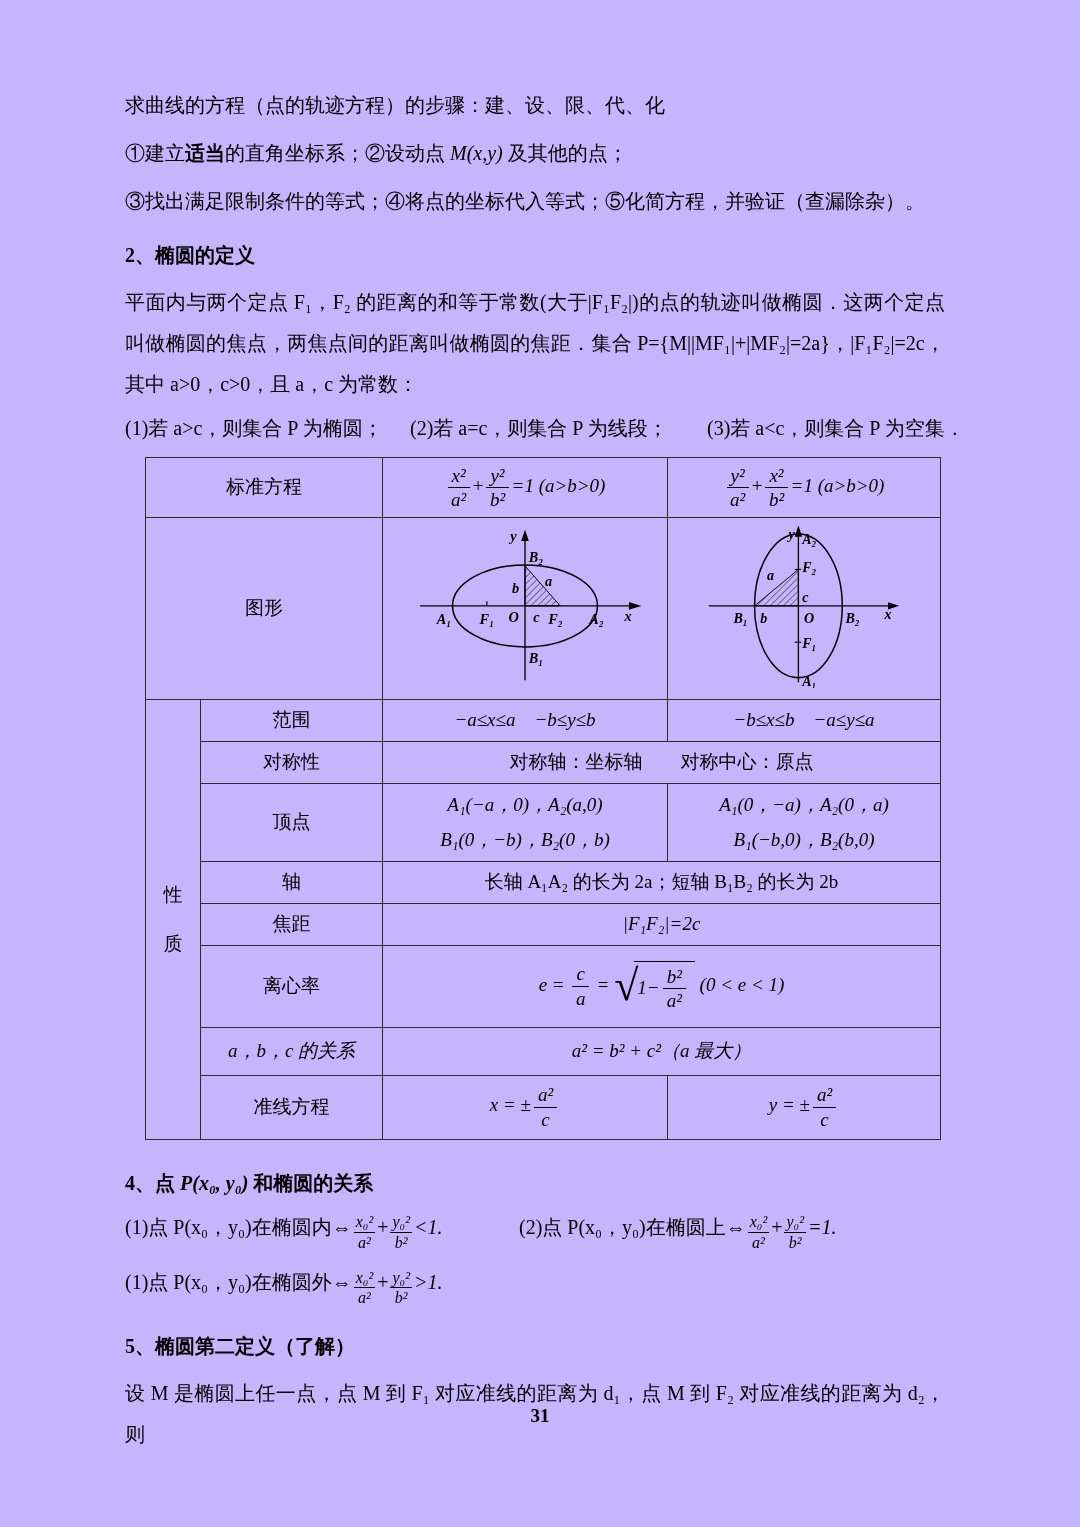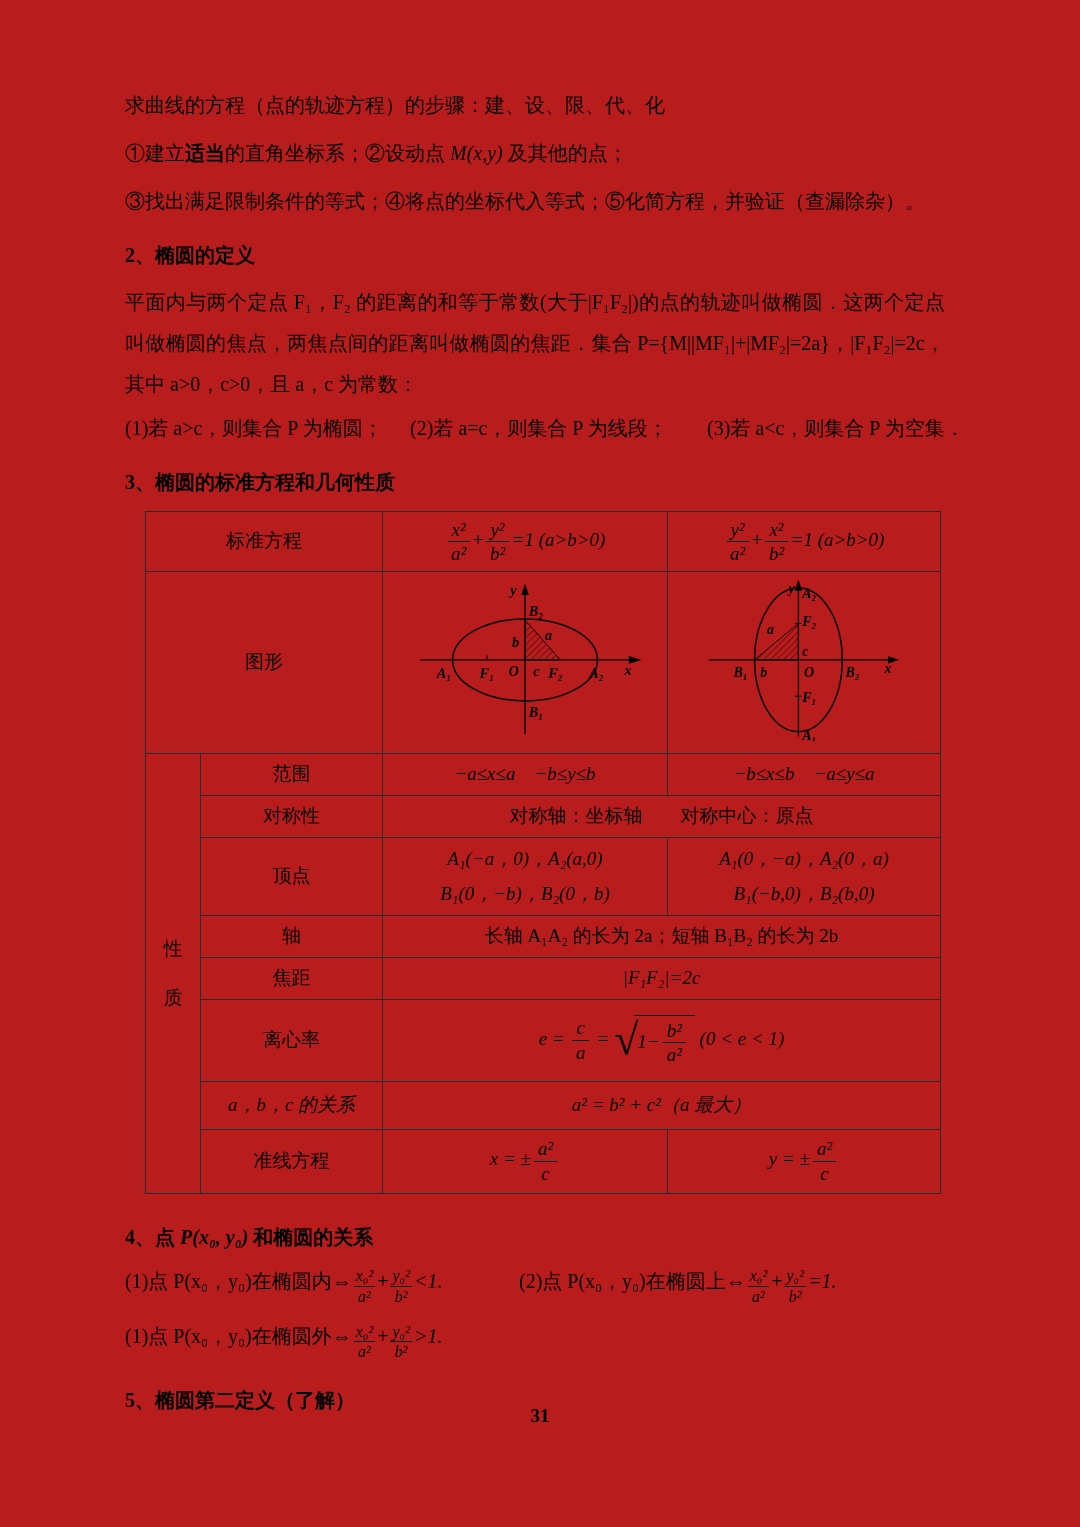--- a/index.html
+++ b/index.html
@@ -1,16 +1,16 @@
 <!DOCTYPE html>
 <html><head>
 <meta charset="utf-8">
 <style>
   html,body{margin:0;padding:0;background:#fff;}
-  .page{width:1080px;height:1527px;position:relative;background:#b91c1c;color:#000;
+  .page{width:1080px;height:1527px;position:relative;background:#c4b5fd;color:#000;
         font-family:"Liberation Serif","DejaVu Serif",serif;overflow:hidden;}
   .content{position:absolute;left:125px;top:90px;width:820px;font-size:20px;line-height:1.5;}
   .line{margin:0 0 18px 0;}
   .hd{font-weight:bold;font-size:20px;margin:24px 0 12px 0;}
   .para{line-height:2.05;margin:0;text-align:justify;}
   .cases{margin:8px 0 0 0;white-space:nowrap;}
   .cases .c{display:inline-block;}
   .cases .c1{width:280px;} .cases .c2{width:292px;}
   .mi{font-style:italic;}
   b.zh{font-weight:bold;}
@@ -55,21 +55,20 @@
     <p class="line">③找出满足限制条件的等式；④将点的坐标代入等式；⑤化简方程，并验证（查漏除杂）。</p>
 
     <div class="hd">2、椭圆的定义</div>
     <p class="para">平面内与两个定点 F₁，F₂ 的距离的和等于常数(大于|F₁F₂|)的点的轨迹叫做椭圆．这两个定点叫做椭圆的焦点，两焦点间的距离叫做椭圆的焦距．集合 P={M||MF₁|+|MF₂|=2a}，|F₁F₂|=2c，其中 a&gt;0，c&gt;0，且 a，c 为常数：</p>
     <p class="cases">
       <span class="c c1">(1)若 a&gt;c，则集合 P 为椭圆；</span>
       <span class="c c2">(2)若 a=c，则集合 P 为线段；</span>
       <span class="c c3">(3)若 a&lt;c，则集合 P 为空集．</span>
     </p>
 
-    <div class="hd">3、椭圆的标准方程和几何性质</div>
 
     <table class="props">
       <colgroup>
           <col style="width:55px">
           <col style="width:182px">
           <col style="width:284px">
           <col style="width:272px">
         </colgroup>
       <tbody>
 
@@ -219,17 +218,18 @@
 
     <div class="hd" style="margin-top:28px;"><span>4、点 </span><span class="mi">P(x₀, y₀)</span><span> 和椭圆的关系</span></div>
 
     <div class="items">
       <span class="it1"><span>(1)点 P(x₀，y₀)在椭圆内⇔</span><span class="frac sfrac"><span class="num">x₀²</span><span class="den">a²</span></span><span>+</span><span class="frac sfrac"><span class="num">y₀²</span><span class="den">b²</span></span><span class="mi">&lt;1.</span></span>
       <span><span>(2)点 P(x₀，y₀)在椭圆上⇔</span><span class="frac sfrac"><span class="num">x₀²</span><span class="den">a²</span></span><span>+</span><span class="frac sfrac"><span class="num">y₀²</span><span class="den">b²</span></span><span class="mi">=1.</span></span>
     </div>
     <div class="item3"><span>(1)点 P(x₀，y₀)在椭圆外⇔</span><span class="frac sfrac"><span class="num">x₀²</span><span class="den">a²</span></span><span>+</span><span class="frac sfrac"><span class="num">y₀²</span><span class="den">b²</span></span><span class="mi">&gt;1.</span></div>
 
     <div class="hd">5、椭圆第二定义（了解）</div>
+    <p class="para">设 M 是椭圆上任一点，点 M 到 F₁ 对应准线的距离为 d₁，点 M 到 F₂ 对应准线的距离为 d₂，则</p>
 
   </div>
 
   <div class="page-number">31</div>
 </div>
 
 </body></html>

